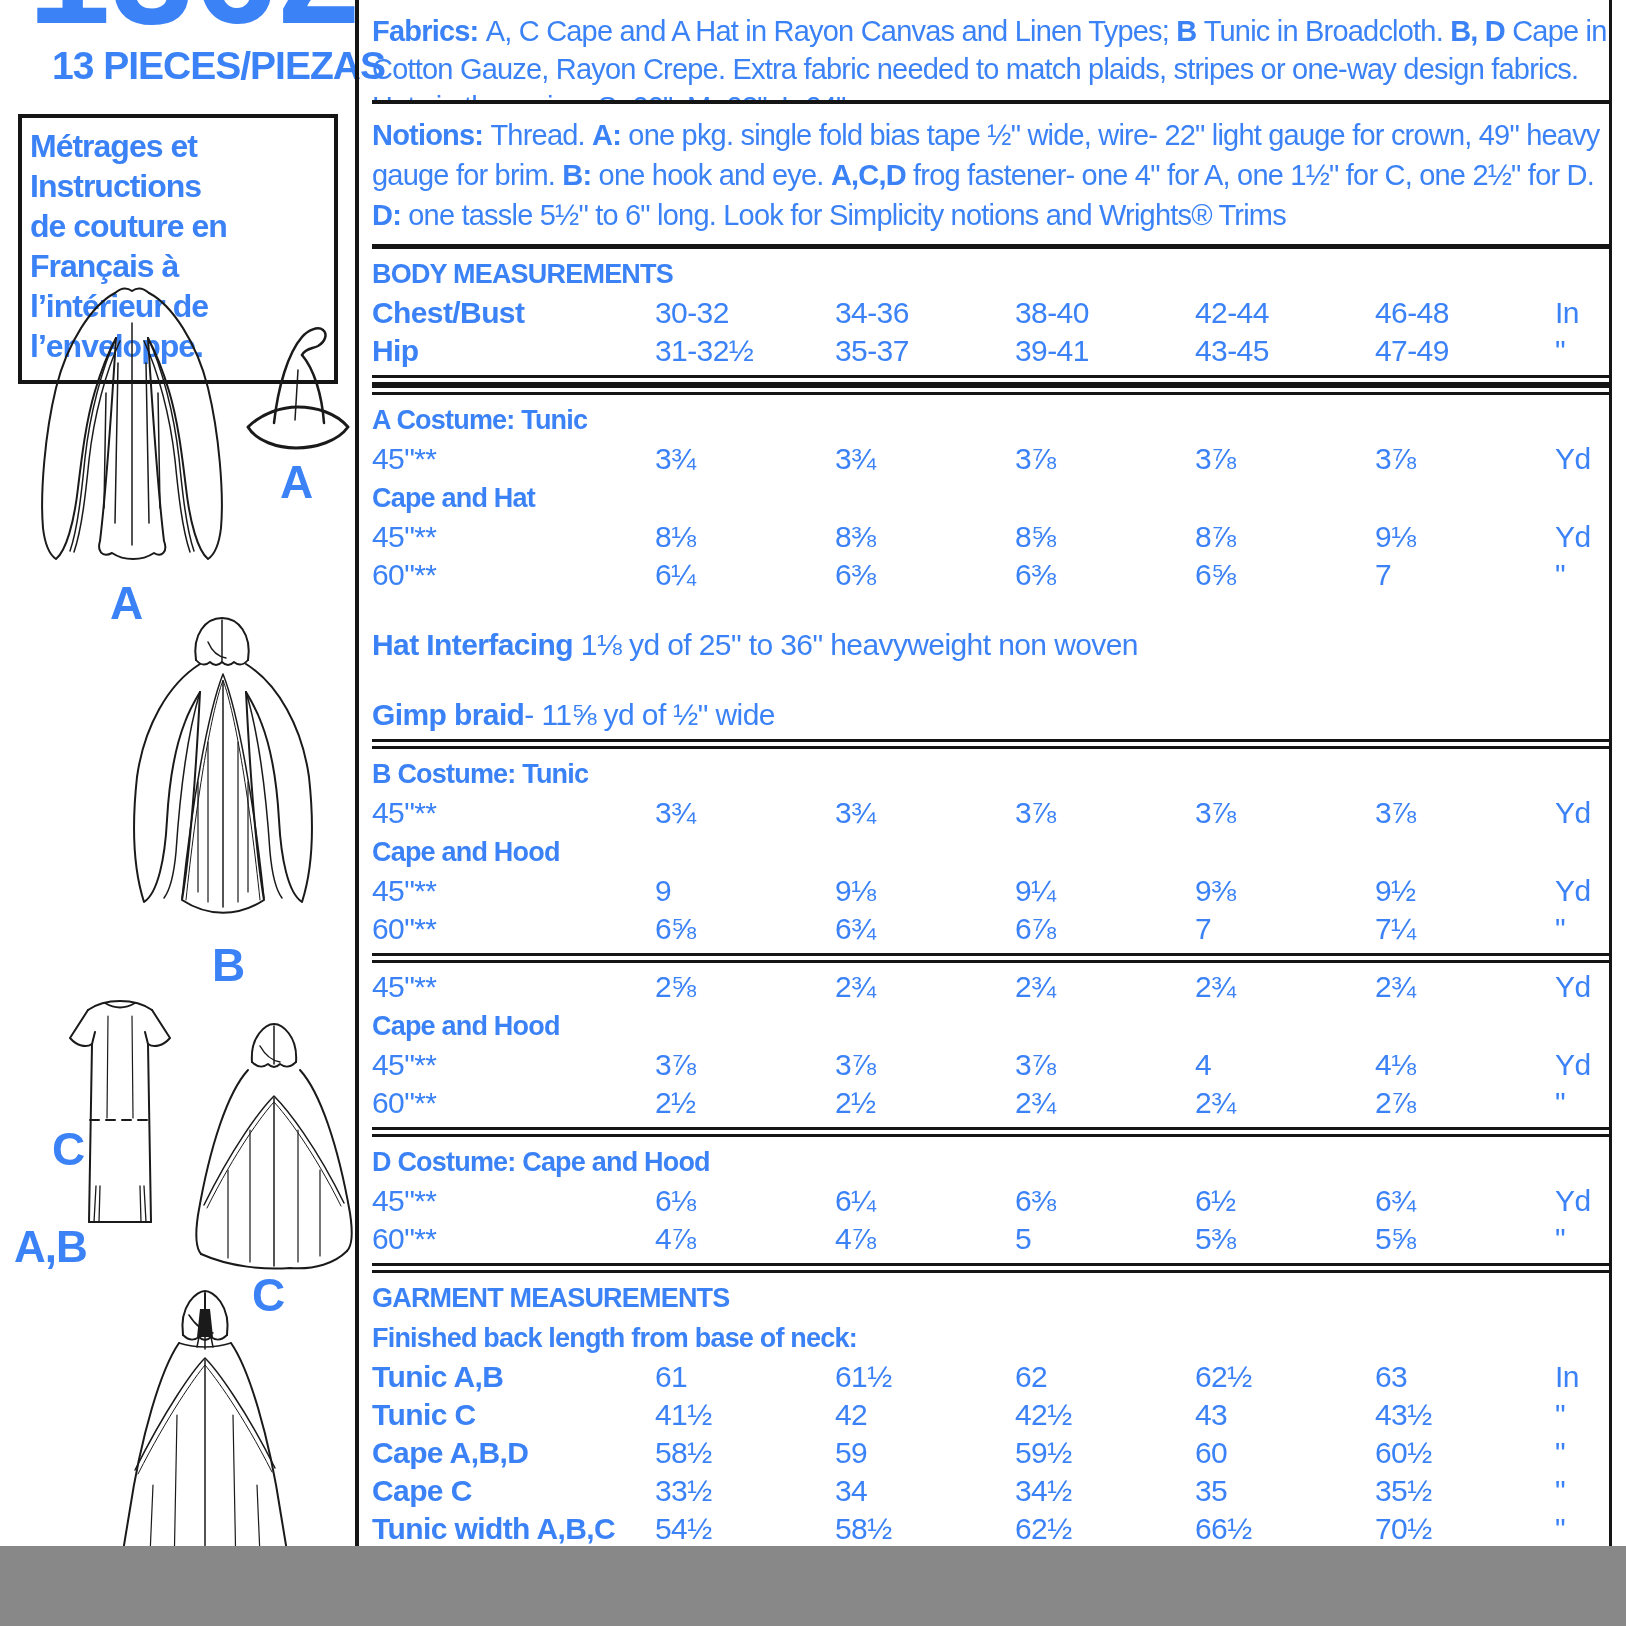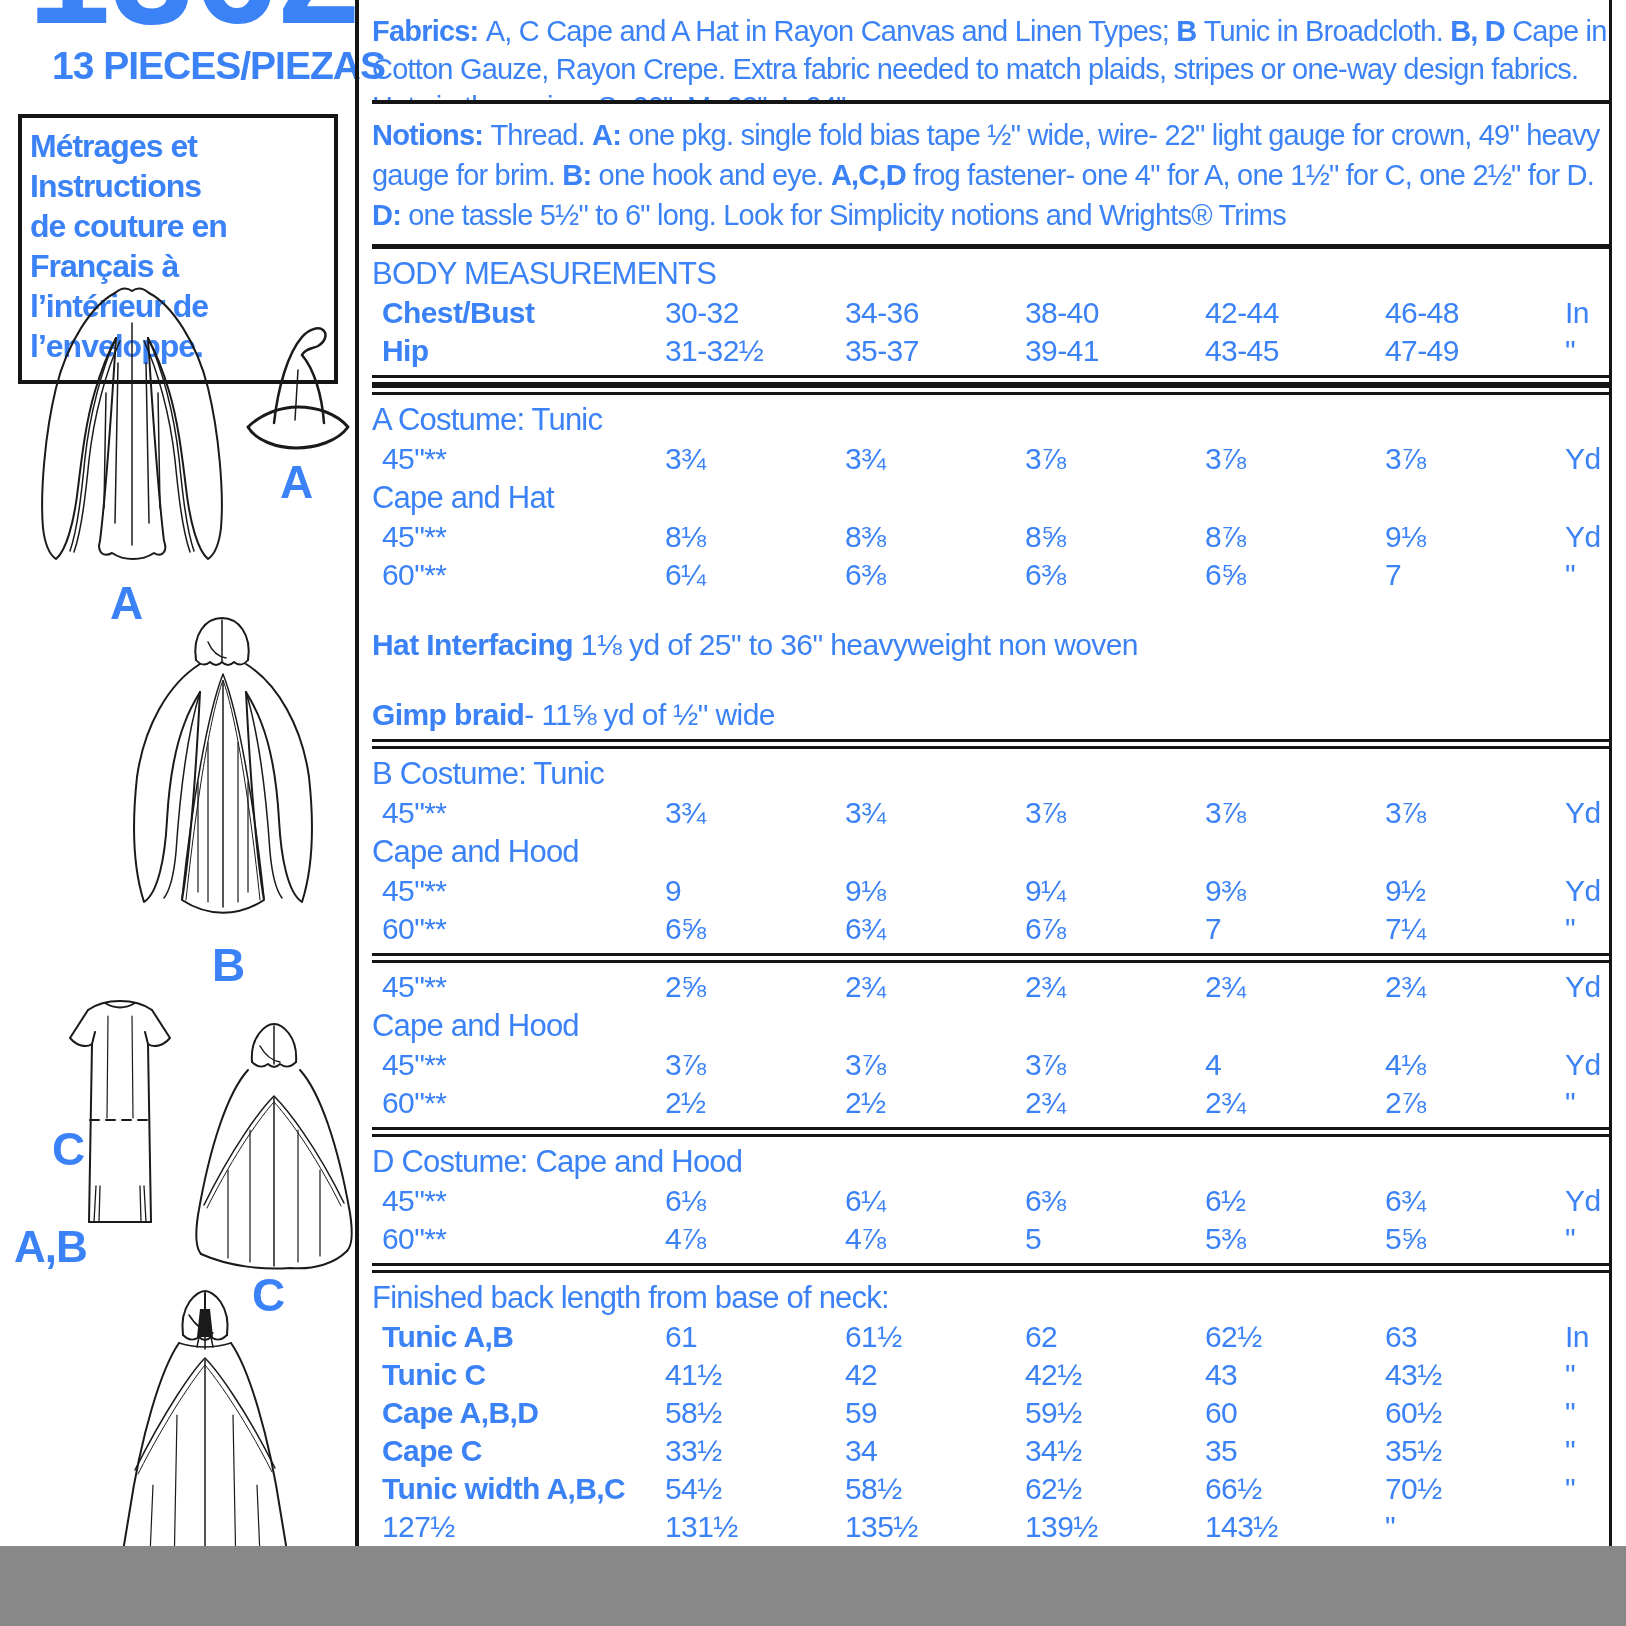--- a/index.html
+++ b/index.html
@@ -36,22 +36,22 @@
   .para b{font-weight:700;}
   .fabrics-clip{position:relative;height:100px;overflow:hidden;}
   .fabrics-clip .para{position:absolute;top:-17px;left:0;width:100%;}
   .rule-s4{height:4px;background:#151515;}
   .rule-s5{height:5px;background:#151515;}
   .notions{padding:11px 0 9px 0;min-height:120px;}
   .notions .para{line-height:40px;}
 
   .rule-double{height:4px;border-top:3px solid #151515;border-bottom:3px solid #151515;box-sizing:content-box;}
   .msection{padding:5px 0 5px 0;}
-  .sec-h{font-size:31px;font-weight:400;line-height:40px;letter-spacing:-0.8px;}
-  .m-row{display:grid;grid-template-columns:283px 180px 180px 180px 180px 180px 1fr;line-height:38px;font-size:30px;letter-spacing:-0.6px;margin-left:10px;}
+  .sec-h{font-size:27px;font-weight:700;line-height:40px;letter-spacing:-0.8px;}
+  .m-row{display:grid;grid-template-columns:283px 180px 180px 180px 180px 180px 1fr;line-height:38px;font-size:30px;letter-spacing:-0.6px;}
   .m-row .lbl{font-weight:400;}
   .m-row.bold-lbl .lbl{font-weight:700;}
   .m-row.bold-vals .val{font-weight:700;}
   .m-row .val{font-weight:400;}
   .m-row .unit{font-weight:400;}
   .note{font-size:30px;line-height:38px;letter-spacing:-0.6px;margin-top:32px;}
   .note b{font-weight:700;}
 </style>
 </head>
 <body>
@@ -337,20 +337,21 @@
             <span class="val">4⅞</span>
             <span class="val">4⅞</span>
             <span class="val">5</span>
             <span class="val">5⅜</span>
             <span class="val">5⅝</span>
             <span class="unit">"</span>
           </div>
         </div>
         <div class="rule-double"></div>
         <div class="msection">
+          <div class="sec-h">GARMENT MEASUREMENTS</div>
           <div class="sec-h">Finished back length from base of neck:</div>
           <div class="m-row bold-lbl">
             <span class="lbl">Tunic A,B</span>
             <span class="val">61</span>
             <span class="val">61½</span>
             <span class="val">62</span>
             <span class="val">62½</span>
             <span class="val">63</span>
             <span class="unit">In</span>
           </div>

